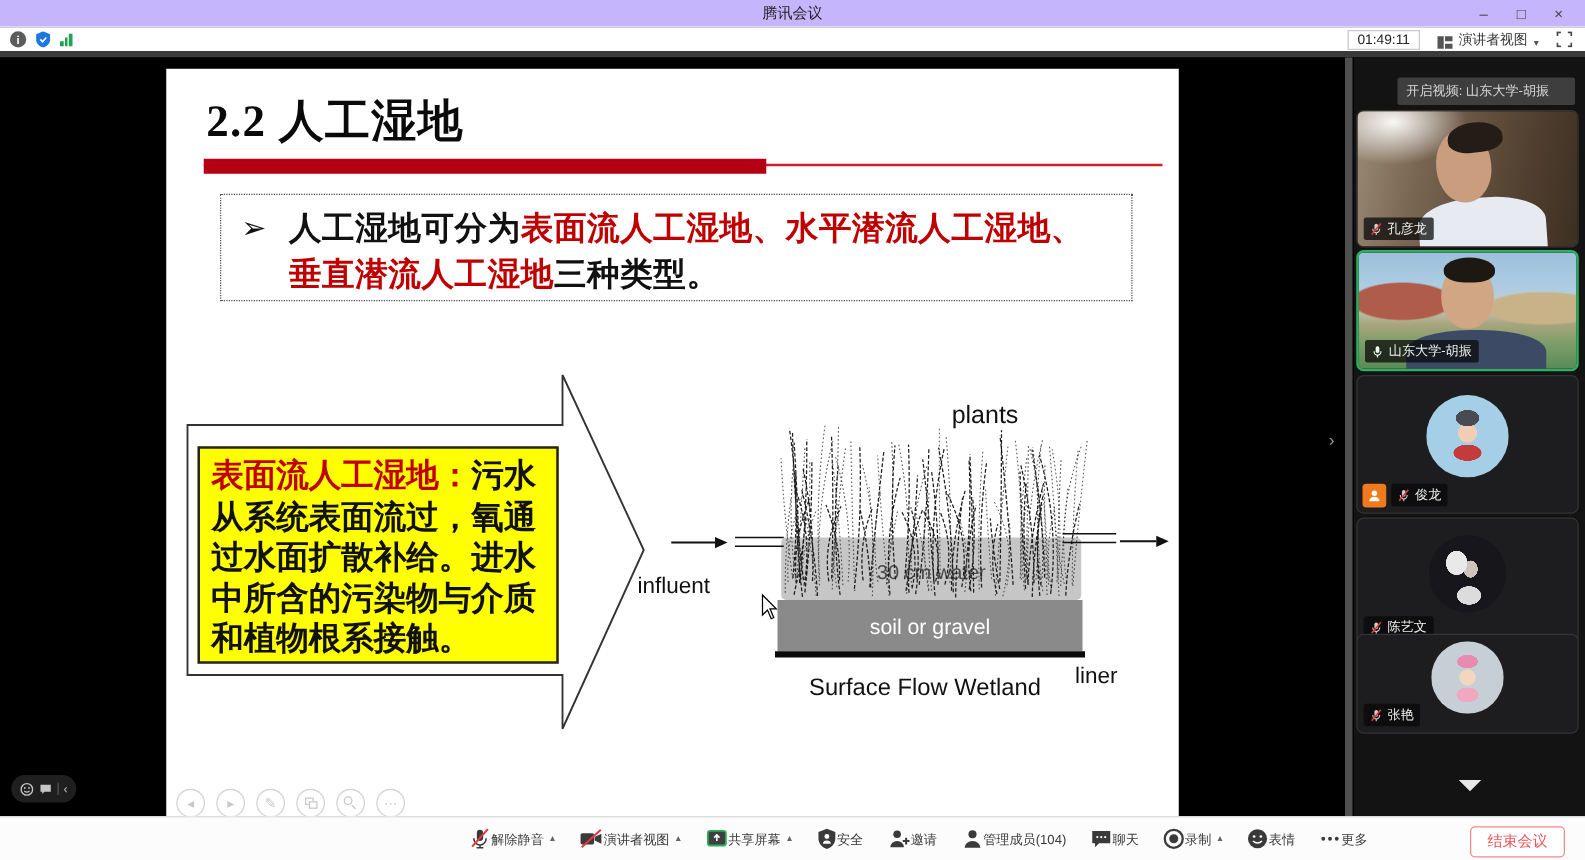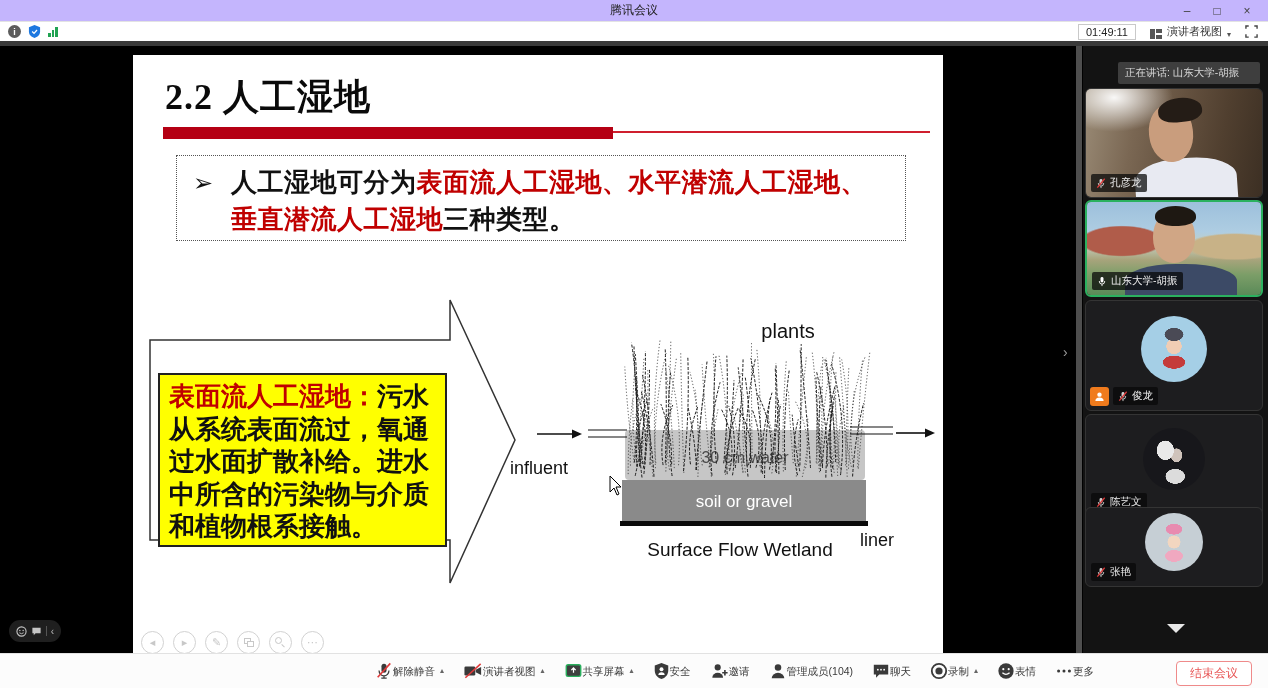--- a/index.html
+++ b/index.html
@@ -45,21 +45,21 @@
   .rule-thin { position:absolute; left:30px; top:76px; width:767px; height:2px; background:#cf1f2e; }
   .rule-thick { position:absolute; left:30px; top:72px; width:450px; height:12px; background:#b50014; }
   .bullet-box { position:absolute; left:43px; top:100px; width:730px; height:86px;
     border:1.5px dotted #555; display:flex; padding:8px 10px 0 16px; }
   .bullet-glyph { font-size:24px; color:#111; margin-right:18px; line-height:38px; }
   .bullet-text { font-size:26px; font-weight:bold; color:#111; line-height:37px; letter-spacing:0.5px; }
   .red { color:#c00000; }
   .arrow-svg { position:absolute; left:8px; top:238px; }
   .callout { position:absolute; left:25px; top:302px; width:289px; height:174px;
     background:#ffff00; border:2.5px solid #222; padding:5px 8px 0 9px;
-    font-size:26px; font-weight:bold; color:#111; line-height:32.5px;margin-top:16px; }
+    font-size:26px; font-weight:bold; color:#111; line-height:32.5px; }
   .diagram-svg { position:absolute; left:367px; top:245px; }
   .presenter-controls { position:absolute; left:8px; top:576px; display:flex; gap:9px; }
   .pc-btn { width:23px; height:23px; border:1.5px solid #d2d2d2; border-radius:50%;
     display:flex; align-items:center; justify-content:center; color:#c8c8c8; font-size:11px; background:#fff; }
   .pc-slides { width:10px; height:9px; position:relative; }
   .pc-slides i { position:absolute; border:1.2px solid #c8c8c8; width:7px; height:6px; background:#fff; }
   .pc-slides i:nth-child(1){ left:0; top:0; } .pc-slides i:nth-child(2){ left:3px; top:3px; }
   .pc-zoom { position:relative; width:11px; height:11px; }
   .pc-zoom i:nth-child(1){ position:absolute; left:0; top:0; width:7px; height:7px;
     border:1.4px solid #c8c8c8; border-radius:50%; }
@@ -283,21 +283,21 @@
         <path d="M3.7 7.4 q2.3 2 4.6 0" stroke="#c5c5c5" stroke-width="1" fill="none"></path>
       </svg>
       <svg width="11" height="11" viewBox="0 0 12 12">
         <path d="M1.5 2 h9 v6 h-5.5 l-2 2 v-2 h-1.5 z" fill="#c5c5c5"></path>
       </svg>
       <span class="pill-div"></span>
       <span class="pill-chev">‹</span>
     </div>
 
     <div class="sidebar">
-      <div class="speak-banner">正在讲话: 山东大学-胡振</div>
+      <div class="speak-banner">开启视频: 山东大学-胡振</div>
 
       <div class="tile tile-1">
         <div class="vid1">
           <div class="v1-shirt"></div>
             <div class="v1-head"></div>
             <div class="v1-hair"></div>
         </div>
         <div class="name-chip">
           <svg width="10" height="11" viewBox="0 0 10 12">
             <rect x="3.4" y="1" width="3.2" height="6" rx="1.6" fill="#cfcfcf"></rect>

